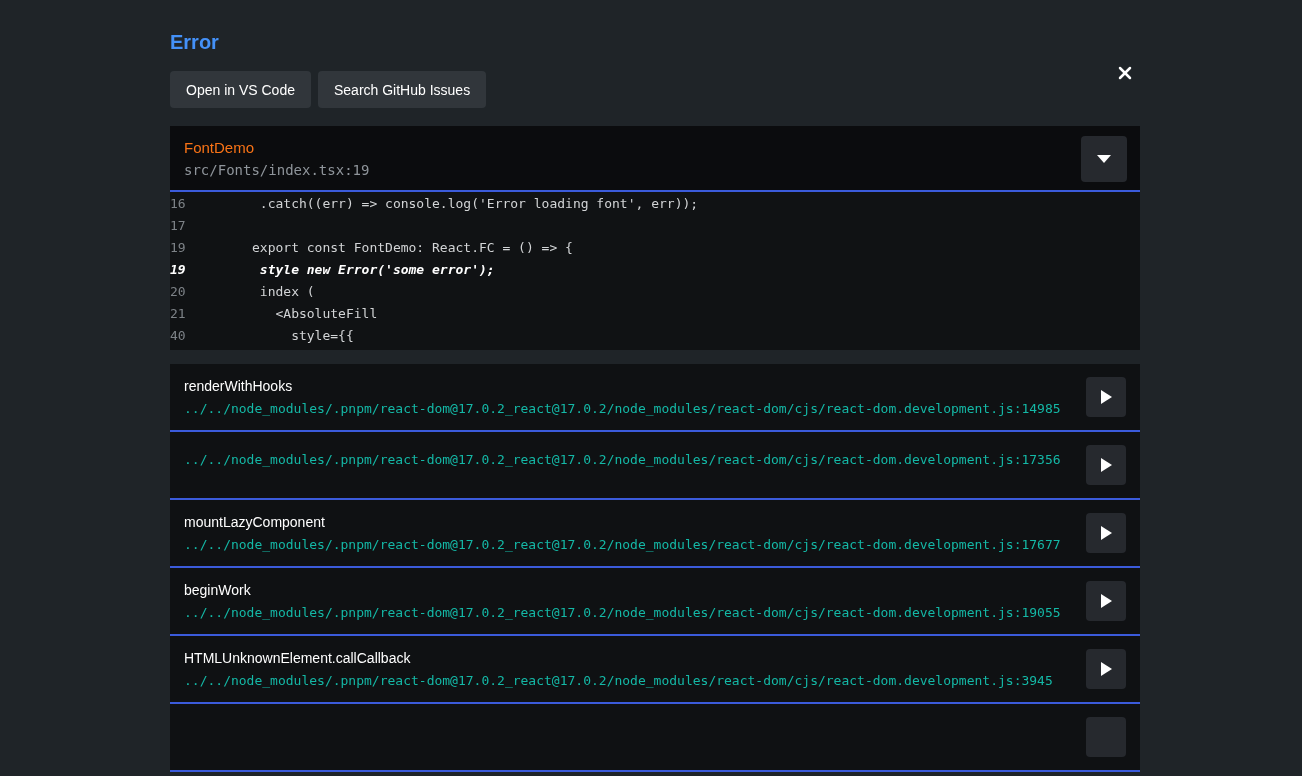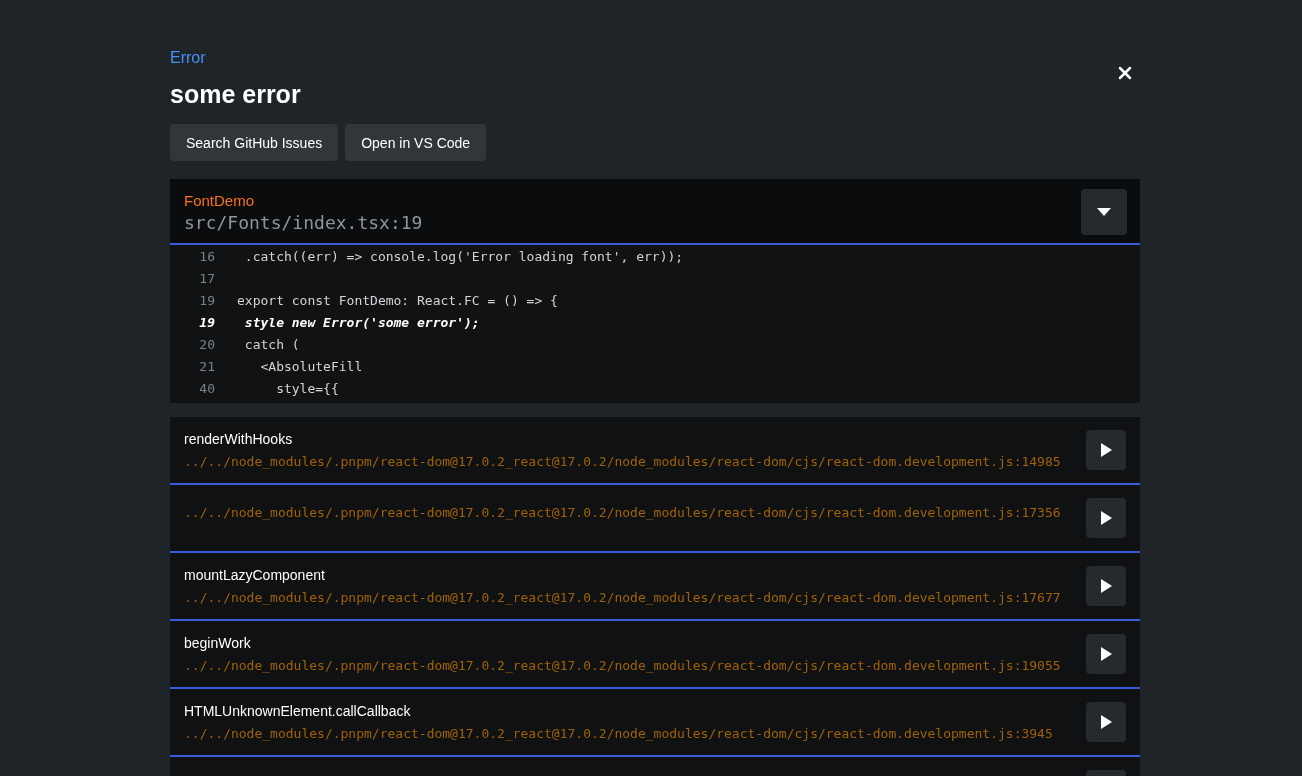--- a/index.html
+++ b/index.html
@@ -7,22 +7,22 @@
   body {
     position:relative;
     overflow:hidden;
     background: var(--page-bg, #1f2428);
     color:#fff;
     font-family:"Liberation Sans", sans-serif;
   }
   .container { position:absolute; left:170px; top:0; width:970px; }
 
   .kicker {
-    margin-top:49px;
-    font-size:16px; font-weight:normal;
+    margin-top:31px;
+    font-size:20px; font-weight:bold;
     color: var(--accent-blue, #4491f8);
   }
   .title {
     margin-top:14px;
     font-size:25px; font-weight:bold; line-height:26px;
     color:#fff;
   }
 
   .actions { margin-top:17px; display:flex; gap:7px; }
   .btn {
@@ -46,57 +46,57 @@
   .cf-header {
     position:relative;
     height:66px;
     padding:13px 70px 0 14px;
     background: var(--header-bg, #0b0c0e);
     border-bottom:2px solid var(--separator-blue, #3b5bdb);
   }
   .cf-title { font-size:15px; line-height:18px; color:#f97316; }
   .cf-loc {
     margin-top:5px;
-    font-size:18px; line-height:16px;
+    font-size:14px; line-height:16px;
     color:#8f959b;
     font-family:"DejaVu Sans Mono", monospace;
   }
   .caret-btn {
     position:absolute; right:13px; top:10px;
     width:46px; height:46px;
     background: var(--icon-button-bg, #26292e);
     border:none; border-radius:4px; cursor:pointer;
     display:flex; align-items:center; justify-content:center;
   }
 
   .code-lines {
     padding:1px 0 3px;
     font-family:"DejaVu Sans Mono", monospace;
     font-size:13px; line-height:22px;
     color:#d2d4d6;
   }
   .code-line { display:flex; }
-  .code-line .ln { flex:none; width:45px; text-align:right; color:#7d8287; }
-  .code-line .code { margin-left:22px; white-space:pre; }
+  .code-line .ln { flex:none; width:45px; color:#7d8287; }
+  .code-line .code { margin-left:37px; white-space:pre; }
   .code-line.hl .ln, .code-line.hl .code { font-weight:bold; color:#fff;font-style:italic; }
 
   
   .stack { margin-top:14px; }
   .frame {
     position:relative;
     height:68px;
     padding:14px 70px 0 14px;
     background: var(--panel-bg, #0f1113);
     border-bottom:2px solid var(--separator-blue, #3b5bdb);
   }
   .frame-name { font-size:14px; line-height:17px; color:#fff; }
   .frame-path {
     margin-top:6px;
     font-size:13px; line-height:15px;
-    color:#a16207;
+    color:#14b8a6;
     font-family:"DejaVu Sans Mono", monospace;
     white-space:nowrap;
   }
   .expand-btn {
     position:absolute; right:14px; top:13px;
     width:40px; height:40px;
     background: var(--icon-button-bg, #26292e);
     border:none; border-radius:4px; cursor:pointer;
     display:flex; align-items:center; justify-content:center;
   }
@@ -109,27 +109,26 @@
   <button class="close-btn" aria-label="Close">
     <svg width="18" height="18" viewBox="0 0 18 18">
       <line x1="4" y1="4" x2="14" y2="14" stroke="#fff" stroke-width="2.5" stroke-linecap="round"></line>
       <line x1="14" y1="4" x2="4" y2="14" stroke="#fff" stroke-width="2.5" stroke-linecap="round"></line>
     </svg>
   </button>
 
   <div class="container">
 
     <div class="kicker">Error</div>
-    <h1 class="title">some error</h1>
 
     <div class="actions">
 
+        <button class="btn">Open in VS Code</button>
+
         <button class="btn">Search GitHub Issues</button>
-
-        <button class="btn">Open in VS Code</button>
 
       </div>
 
     <section class="code-frame">
       <header class="cf-header">
         <div class="cf-title">FontDemo</div>
         <div class="cf-loc">src/Fonts/index.tsx:19</div>
         <button class="caret-btn" aria-label="Collapse">
           <svg width="14" height="8" viewBox="0 0 14 8">
             <polygon points="0,0 14,0 7,8" fill="#fff"></polygon>
@@ -153,21 +152,21 @@
             <span class="code">export const FontDemo: React.FC = () =&gt; {</span>
           </div>
 
           <div class="code-line hl">
             <span class="ln">19</span>
             <span class="code"> style new Error('some error');</span>
           </div>
 
           <div class="code-line">
             <span class="ln">20</span>
-            <span class="code"> catch (</span>
+            <span class="code"> index (</span>
           </div>
 
           <div class="code-line">
             <span class="ln">21</span>
             <span class="code">   &lt;AbsoluteFill</span>
           </div>
 
           <div class="code-line">
             <span class="ln">40</span>
             <span class="code">     style={{</span>

